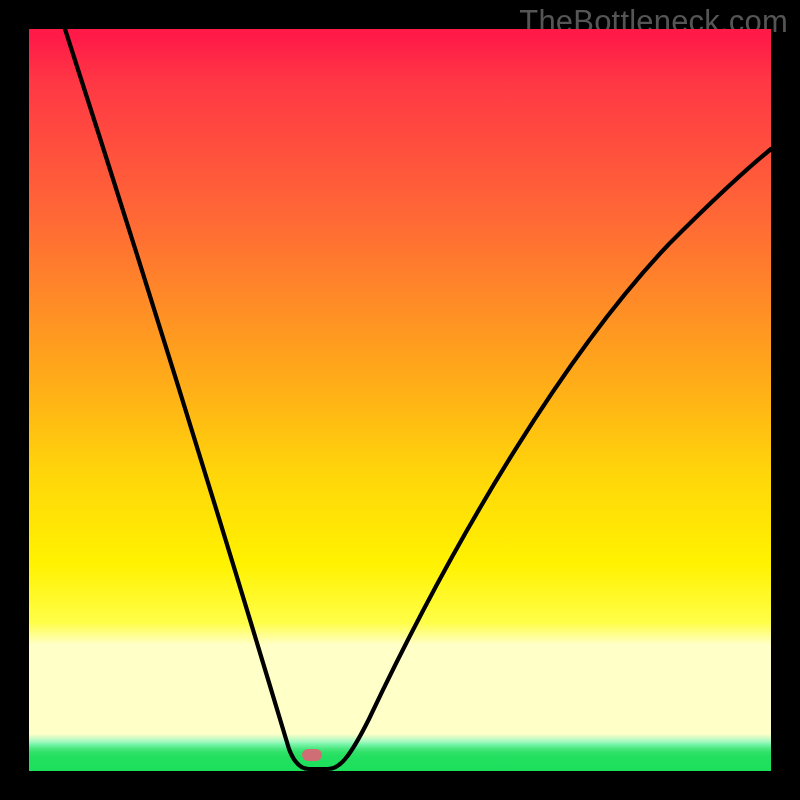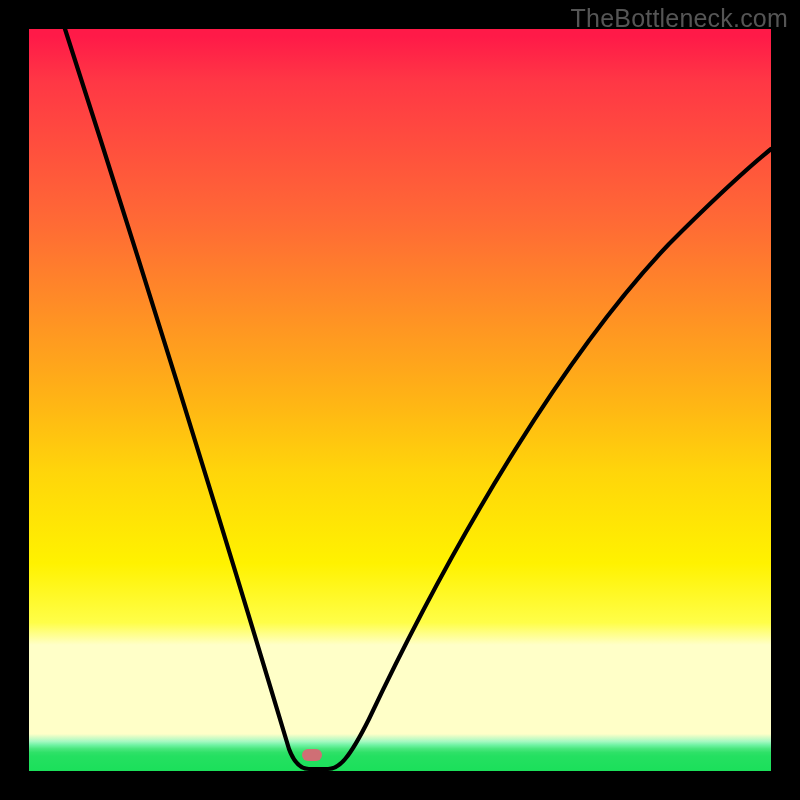--- a/index.html
+++ b/index.html
@@ -44,21 +44,21 @@
     #2fe168 97.5%,
     #24e061 98%,
     #1be05a 100%
   );
 }
 .watermark {
   position: absolute;
   top: 4px;
   right: 12px;
   color: #555;
-  font-size: 25px;
+  font-size: 31px;
   font-weight: 400;
   letter-spacing: 0.2px;
   user-select: none;
 }
 svg.curve {
   position: absolute;
   left: 0;
   top: 0;
   width: 742px;
   height: 742px;

